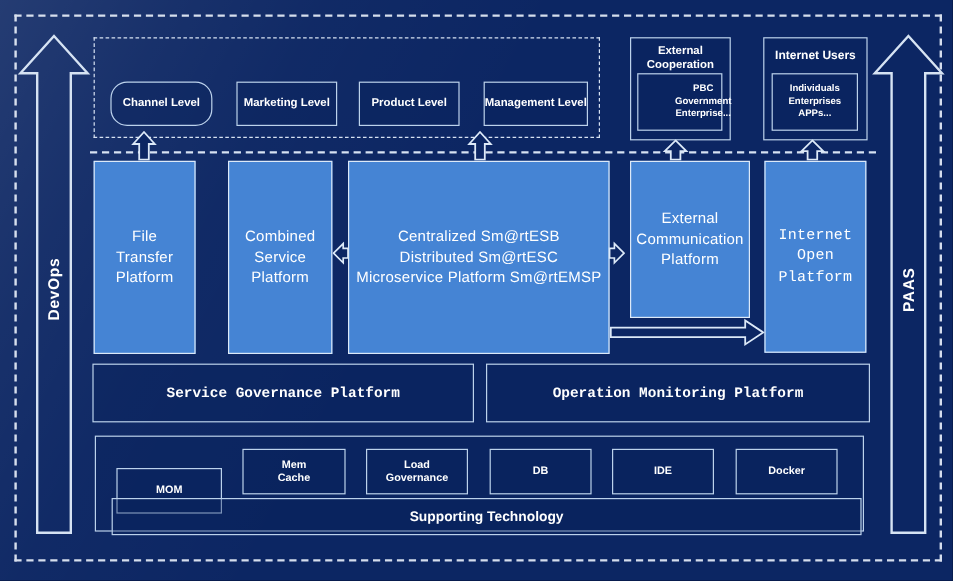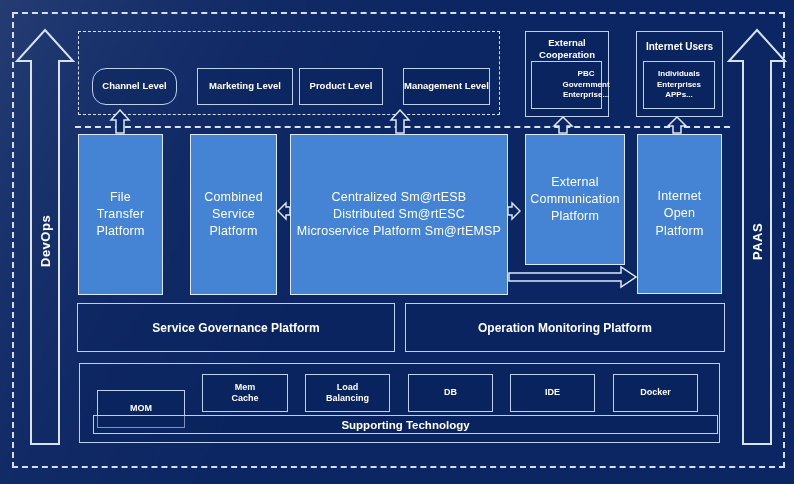--- a/index.html
+++ b/index.html
@@ -20,21 +20,21 @@
   .hline-dash{border-top:2px dashed rgba(225,236,250,0.95);}
 
   .darkbox{background:rgba(10,34,92,0.35);border:1.5px solid #bcd2ec;}
   .darkbox-inner{background:transparent;border:1px solid #bcd2ec;}
   .lightbox{background:#4584d4;border:1.5px solid #dce9f8;}
 
   .lvl-label{font-size:9.5px;font-weight:bold;line-height:1.15;}
   .grp-title{font-size:9.5px;font-weight:bold;line-height:1.25;padding-top:4px;}
   .member-txt{font-size:8px;font-weight:bold;line-height:1.3;}
   .plat-txt{font-size:12.5px;font-weight:400;line-height:1.38;letter-spacing:0.2px;}
-  .gov-txt{font-size:12px;font-weight:bold;}
+  .gov-txt{font-size:12px;font-weight:bold;font-family:Liberation Mono, monospace;}
   .tech-txt{font-size:9px;font-weight:bold;line-height:1.25;}
   .banner-txt{font-size:11.5px;font-weight:bold;}
   .rail-label{
     writing-mode:vertical-rl;transform:rotate(180deg);
     font-size:13px;font-weight:bold;letter-spacing:0.5px;
   }
   svg{display:block;}
 </style>
 </head>
 <body>
@@ -55,21 +55,21 @@
       <polygon points="31,2 59,33 45,33 45,416 17,416 17,33 3,33" fill="none" stroke="#d6e3f3" stroke-width="2"></polygon>
     </svg>
   </div>
   <div class="abs center rail-label" style="left:743px;top:185px;width:28px;height:112px;">PAAS</div>
 
   <div class="abs band-dash" style="left:78px;top:31px;width:422px;height:84px;"></div>
 
   <div class="abs darkbox center lvl-label" style="left:92px;top:68px;width:85px;height:37px;border-radius:14px;">
     <span>Channel Level</span>
   </div>
-  <div class="abs darkbox center lvl-label" style="left:197px;top:68px;width:96px;height:37px;">
+  <div class="abs darkbox center lvl-label" style="left:197px;top:68px;width:84px;height:37px;">
     <span>Marketing Level</span>
   </div>
   <div class="abs darkbox center lvl-label" style="left:299px;top:68px;width:84px;height:37px;">
     <span>Product Level</span>
   </div>
   <div class="abs darkbox center lvl-label" style="left:403px;top:68px;width:87px;height:37px;">
     <span>Management Level</span>
   </div>
 
   <div class="abs darkbox" style="left:525px;top:31px;width:84px;height:86px;">
@@ -126,21 +126,21 @@
   <div class="abs lightbox center plat-txt preline" style="left:290px;top:134px;width:218px;height:161px;">
     <span class="preline">Centralized Sm@rtESB
 Distributed Sm@rtESC
 Microservice Platform Sm@rtEMSP</span>
   </div>
   <div class="abs lightbox center plat-txt preline" style="left:525px;top:134px;width:100px;height:131px;">
     <span class="preline">External
 Communication
 Platform</span>
   </div>
-  <div class="abs lightbox center plat-txt preline" style="left:637px;top:134px;width:85px;height:160px;">
+  <div class="abs lightbox center plat-txt preline" style="left:637px;top:134px;width:85px;height:160px;font-family:Liberation Mono, monospace;">
     <span class="preline">Internet
 Open
 Platform</span>
   </div>
 
   <div class="abs" style="left:277px;top:201px;">
     <svg width="14" height="20" viewBox="0 0 14 20">
       <polygon points="1,10 9,2 9,6 13,6 13,14 9,14 9,18" fill="#0c2663" stroke="#dce9f8" stroke-width="1.4"></polygon>
     </svg>
   </div>
@@ -167,29 +167,29 @@
 
   <div class="abs darkbox center tech-txt" style="left:97px;top:390px;width:88px;height:38px;border-width:1px;">
     <span class="preline">MOM</span>
   </div>
   <div class="abs darkbox center tech-txt" style="left:202px;top:374px;width:86px;height:38px;border-width:1px;">
     <span class="preline">Mem
 Cache</span>
   </div>
   <div class="abs darkbox center tech-txt" style="left:305px;top:374px;width:85px;height:38px;border-width:1px;">
     <span class="preline">Load
-Balancing</span>
+Governance</span>
   </div>
   <div class="abs darkbox center tech-txt" style="left:408px;top:374px;width:85px;height:38px;border-width:1px;">
     <span class="preline">DB</span>
   </div>
   <div class="abs darkbox center tech-txt" style="left:510px;top:374px;width:85px;height:38px;border-width:1px;">
     <span class="preline">IDE</span>
   </div>
   <div class="abs darkbox center tech-txt" style="left:613px;top:374px;width:85px;height:38px;border-width:1px;">
     <span class="preline">Docker</span>
   </div>
 
-  <div class="abs darkbox center banner-txt" style="left:93px;top:415px;width:625px;height:19px;border-width:1px;">
+  <div class="abs darkbox center banner-txt" style="left:93px;top:415px;width:625px;height:31px;border-width:1px;">
     <span>Supporting Technology</span>
   </div>
 
 </div>
 
 </body></html>

